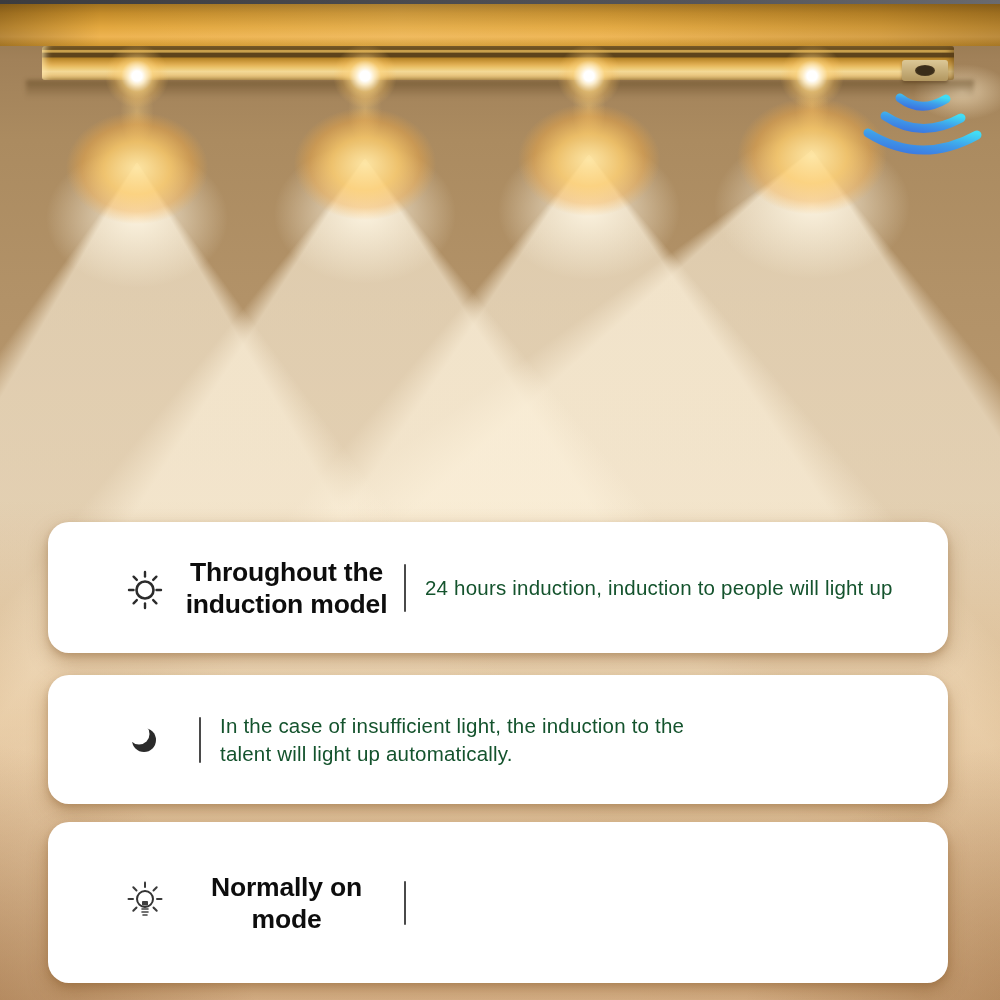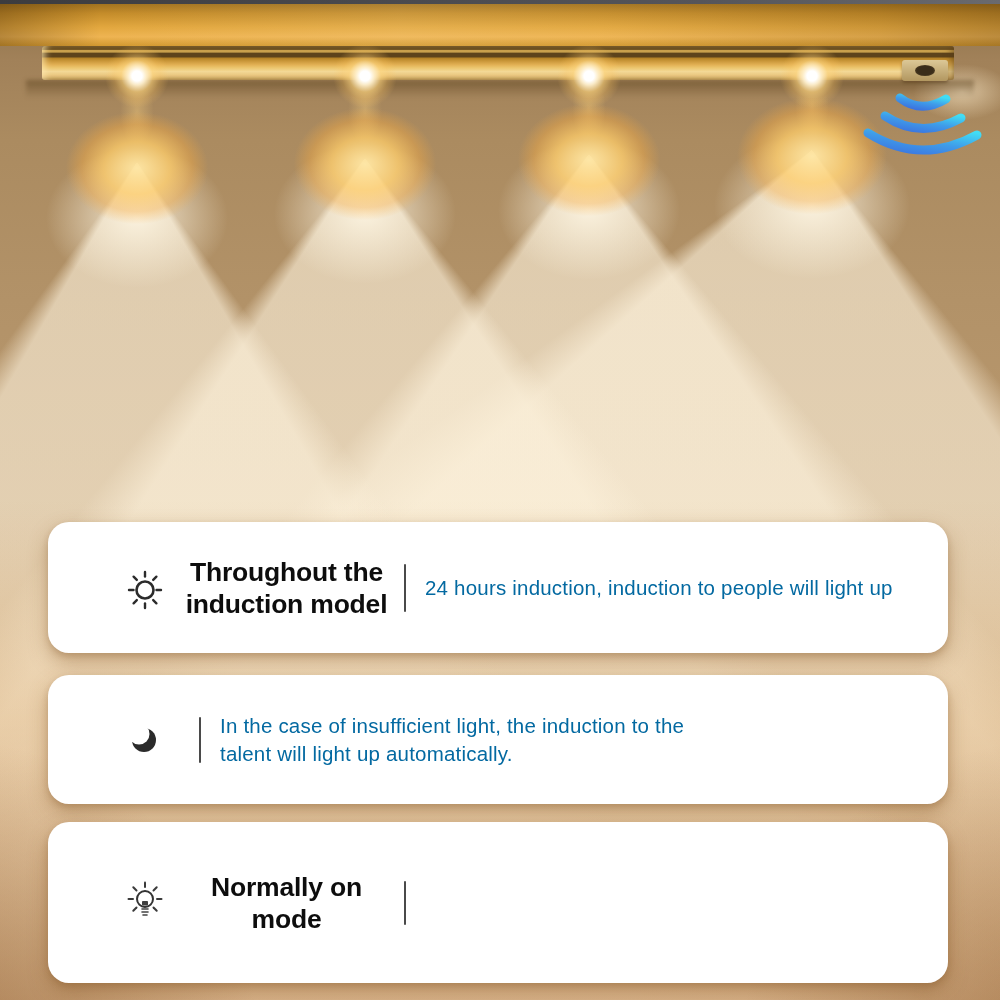--- a/index.html
+++ b/index.html
@@ -68,21 +68,21 @@
   .card{position:absolute;left:48px;width:900px;background:#ffffff;border-radius:21px;
     box-shadow:0 9px 20px rgba(125,78,30,0.38), 0 3px 6px rgba(125,78,30,0.22);
     display:flex;align-items:center;box-sizing:border-box;padding-left:44px;}
   .card1{top:522px;height:131px}
   .card2{top:675px;height:129px}
   .card3{top:822px;height:161px}
   .icon-wrap{flex:0 0 92px;padding-left:14px;display:flex;justify-content:center;align-items:center;box-sizing:border-box;}
   .title{flex:0 0 205px;text-align:center;font-weight:bold;font-size:26.5px;line-height:32px;color:#0d0d0d;letter-spacing:-0.2px;}
   .divider{flex:0 0 2px;margin-left:15px;background:#4a4a4a;border-radius:1px;}
   .card1 .divider{height:48px}.card2 .divider{height:46px}.card3 .divider{height:44px}
-  .body{flex:1;min-width:0;margin-left:19px;padding-right:10px;font-size:20.5px;line-height:28px;color:#0369a1;letter-spacing:0.2px;}
+  .body{flex:1;min-width:0;margin-left:19px;padding-right:10px;font-size:20.5px;line-height:28px;color:#14532d;letter-spacing:0.2px;}
   .bl{display:block;white-space:nowrap;}
 </style>
 </head>
 <body>
 
 <div class="stage">
 
   <div class="wall"></div>
 
   <div class="fixture">

